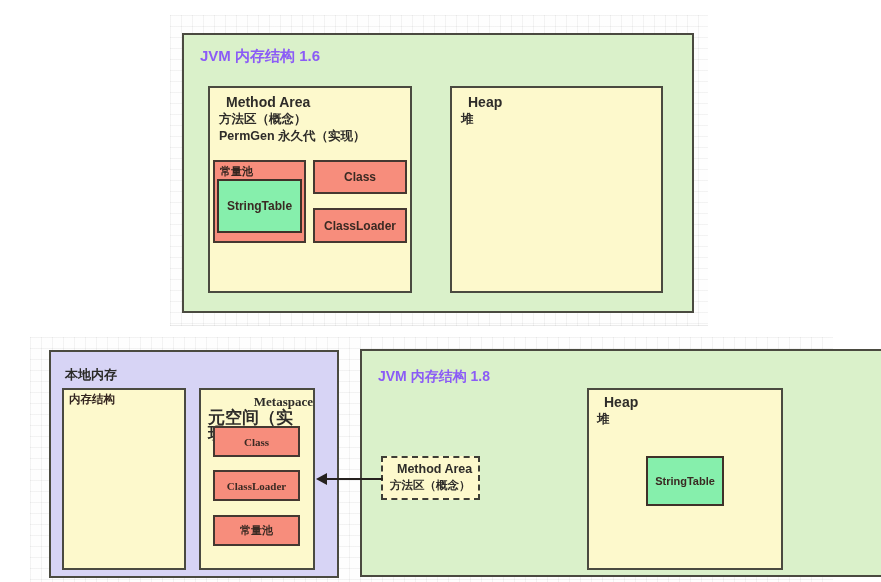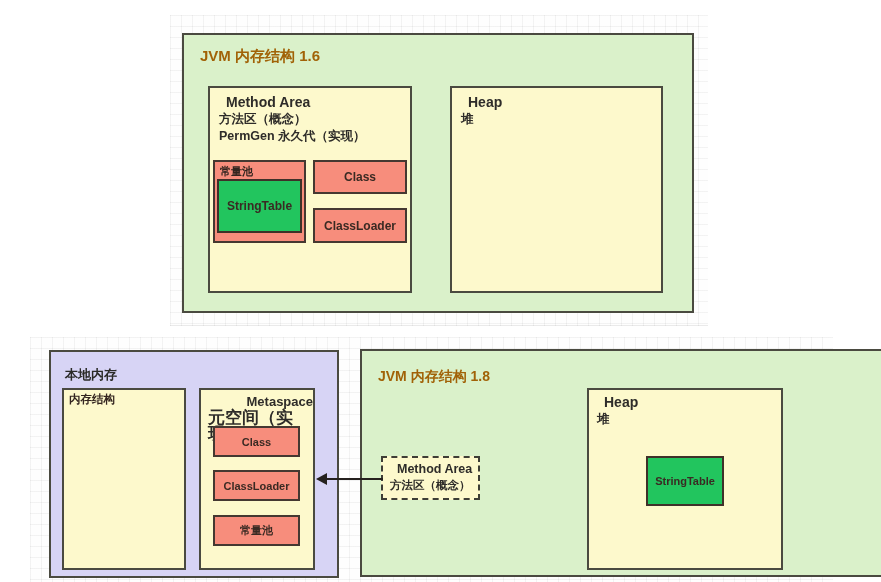--- a/index.html
+++ b/index.html
@@ -15,23 +15,23 @@
       linear-gradient(to bottom, rgba(60,60,60,0.06) 1px, transparent 1px);
     background-size:11px 11px;
   }
   .canvas-top{left:170px;top:15px;width:538px;height:310px;border-bottom:1px solid rgba(0,0,0,0.08);}
   .canvas-bottom{left:30px;top:337px;width:803px;height:245px;}
   .box{position:absolute;box-sizing:border-box;border:2px solid #4a4a40;}
   .green{background:#daf1ca;}
   .purple{background:#d7d4f5;}
   .yellow{background:#fdf9cc;}
   .salmon{background:#f78d7c;border-color:#453831;}
-  .red{background:#22c55e;border-color:#3f3129;}
+  .red{background:#86efac;border-color:#3f3129;}
   .dashed{border:2px dashed #3e3e36;}
-  .title-lg{position:absolute;font-size:15px;font-weight:bold;color:#a16207;white-space:nowrap;}
+  .title-lg{position:absolute;font-size:15px;font-weight:bold;color:#8b5cf6;white-space:nowrap;}
   .title-md{position:absolute;font-size:13px;font-weight:bold;color:#2b2b28;white-space:nowrap;}
   .head{padding:6px 9px 0 9px;font-weight:bold;}
   .head .en{font-size:14px;line-height:17px;padding-left:7px;}
   .head .zh{font-size:12.5px;line-height:17px;}
   .small-label{font-size:11px;font-weight:bold;padding:2px 0 0 5px;color:#33251f;}
   .center-label{
     position:absolute;left:0;right:0;top:0;bottom:0;
     display:flex;align-items:center;justify-content:center;
     font-weight:bold;color:#3a2a23;
   }
@@ -79,21 +79,21 @@
     </div>
 
     <div class="box yellow" style="left:266px;top:51px;width:213px;height:207px;">
       <div class="head">
         <div class="en">Heap</div>
         <div class="zh">堆</div>
       </div>
     </div>
   </div>
 
-  <div class="box purple" style="left:49px;top:350px;width:290px;height:228px;">
+  <div class="box purple" style="left:49px;top:350px;width:290px;height:228px;font-family:Liberation Serif, serif;">
     <div class="title-md" style="left:14px;top:14px;">本地内存</div>
 
     <div class="box yellow" style="left:11px;top:36px;width:124px;height:182px;">
       <div class="small-label" style="font-size:11.5px;">内存结构</div>
     </div>
 
     <div class="box yellow" style="left:148px;top:36px;width:116px;height:182px;">
       <div class="head" style="padding:4px 0 0 7px;">
         <div class="en" style="font-size:13px;line-height:16px;text-align:right;">Metaspace</div>
         <div class="zh" style="font-size:17px;line-height:16px;">元空间（实现）</div>

